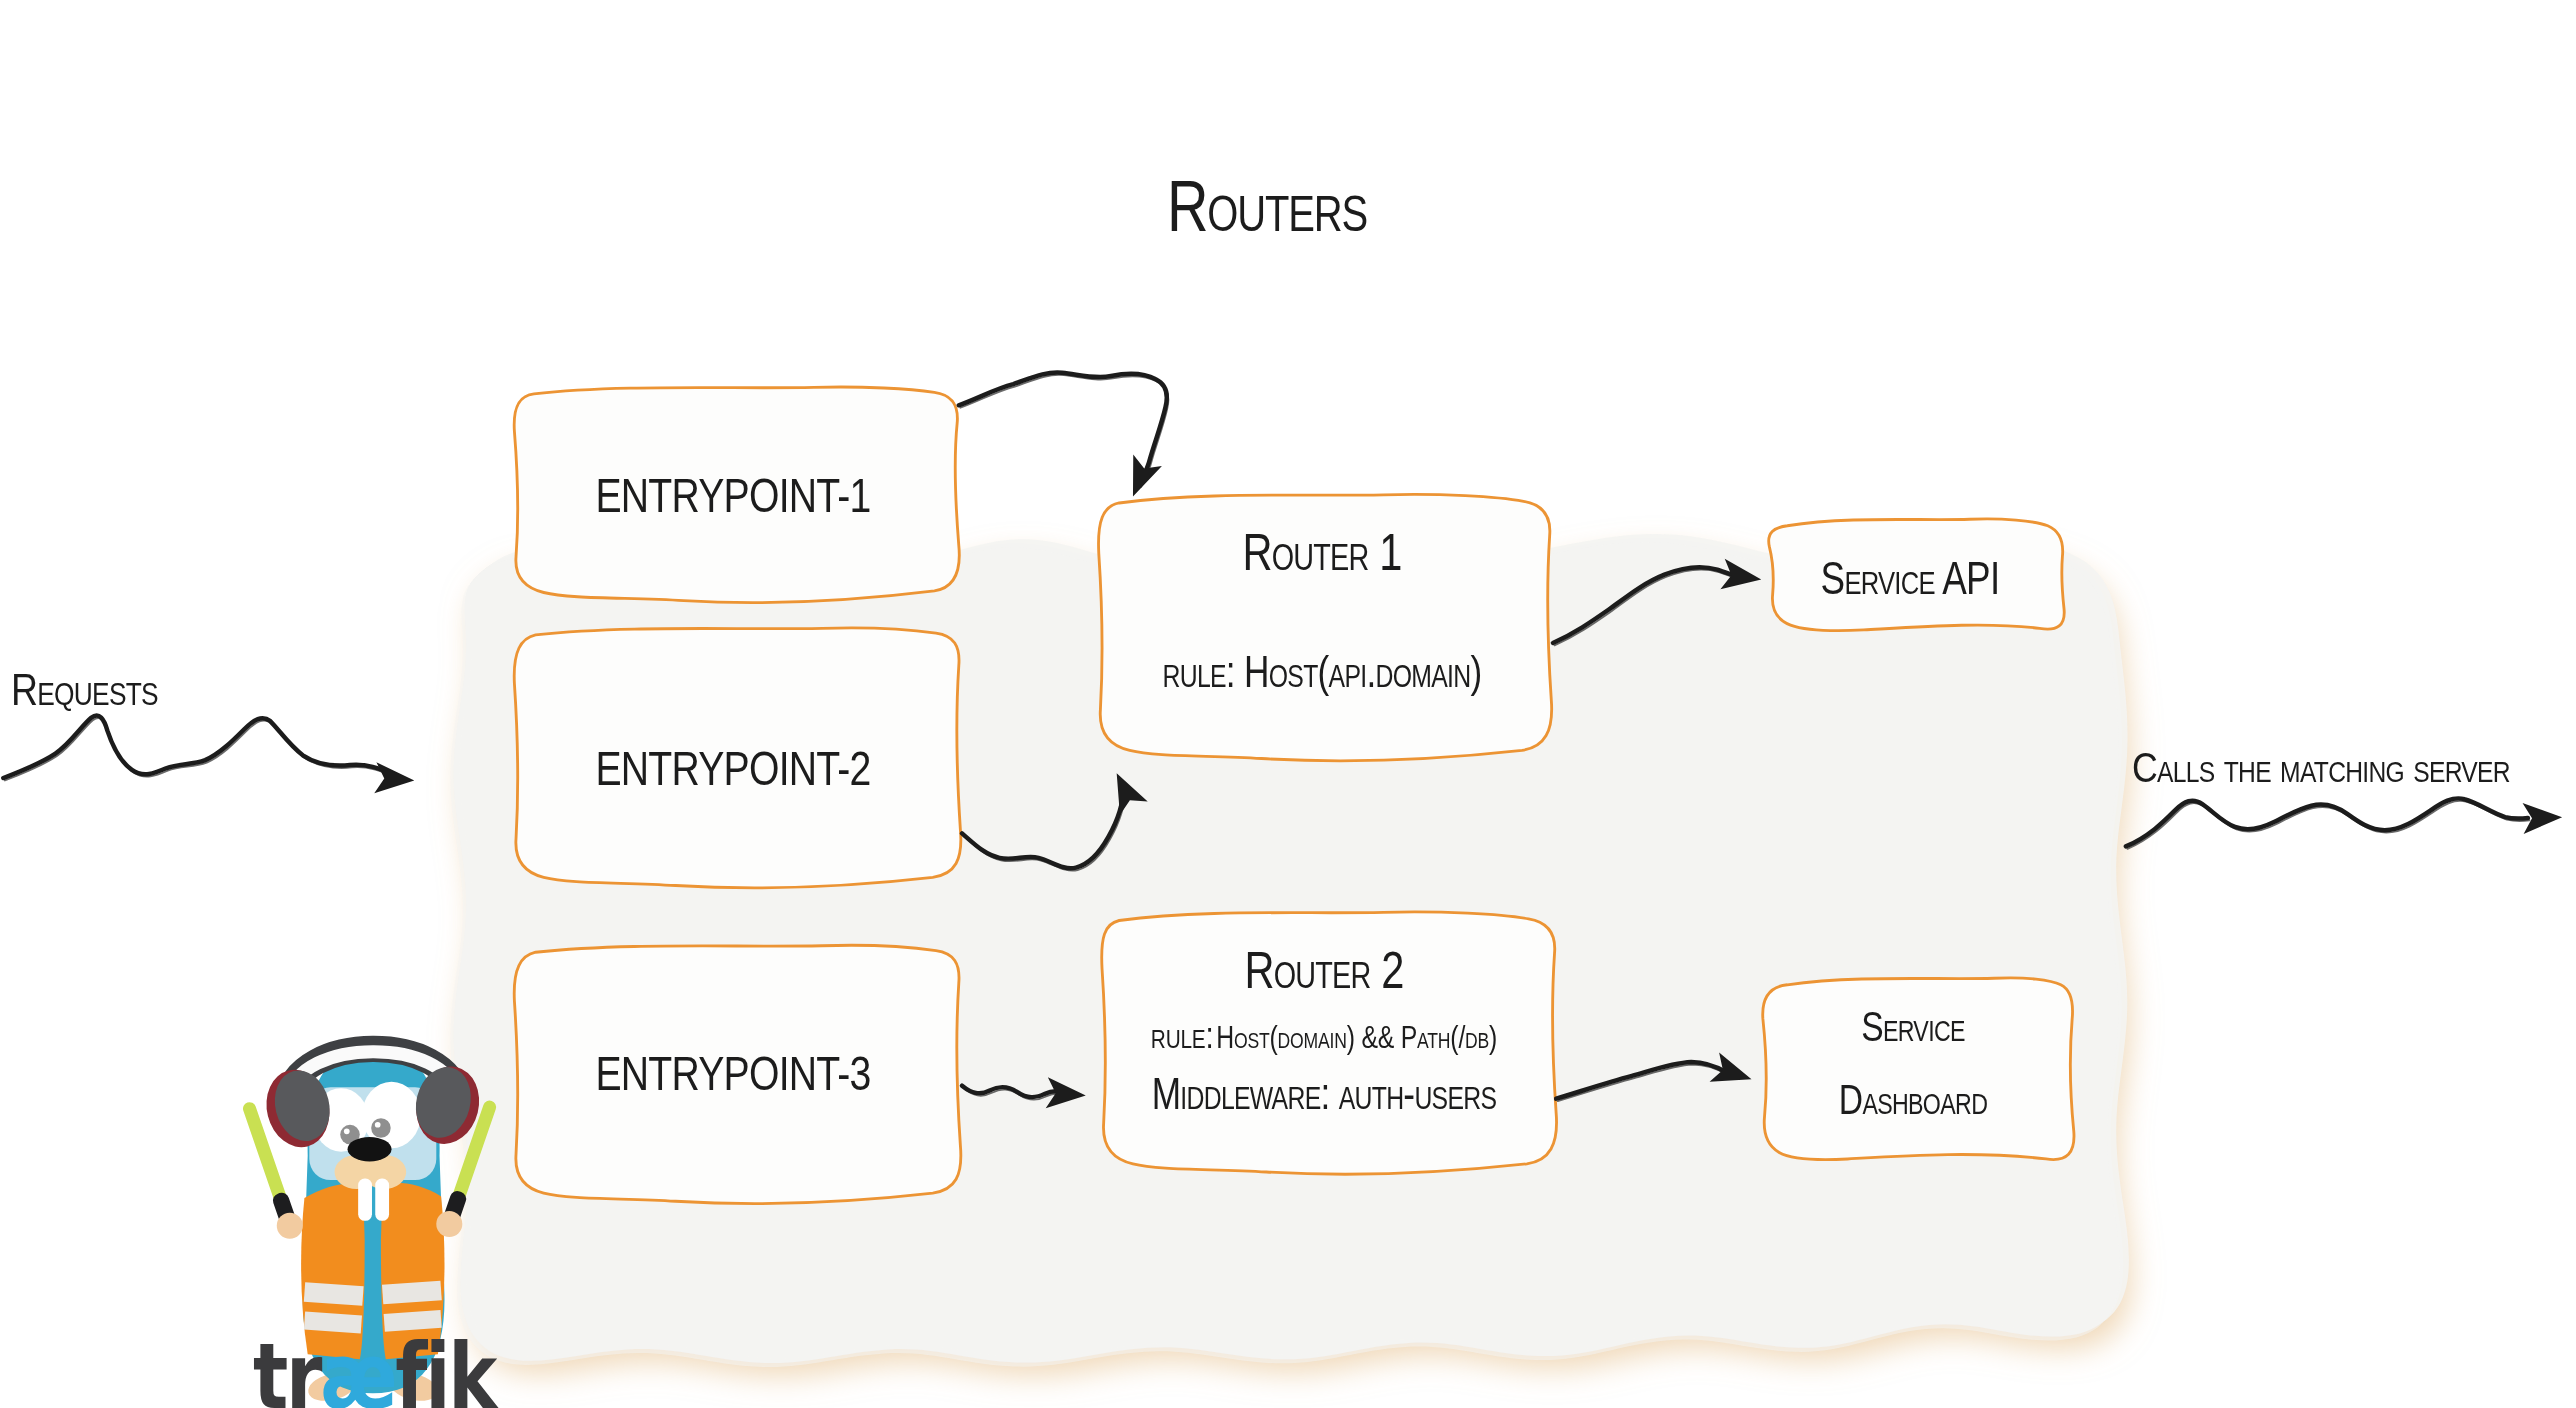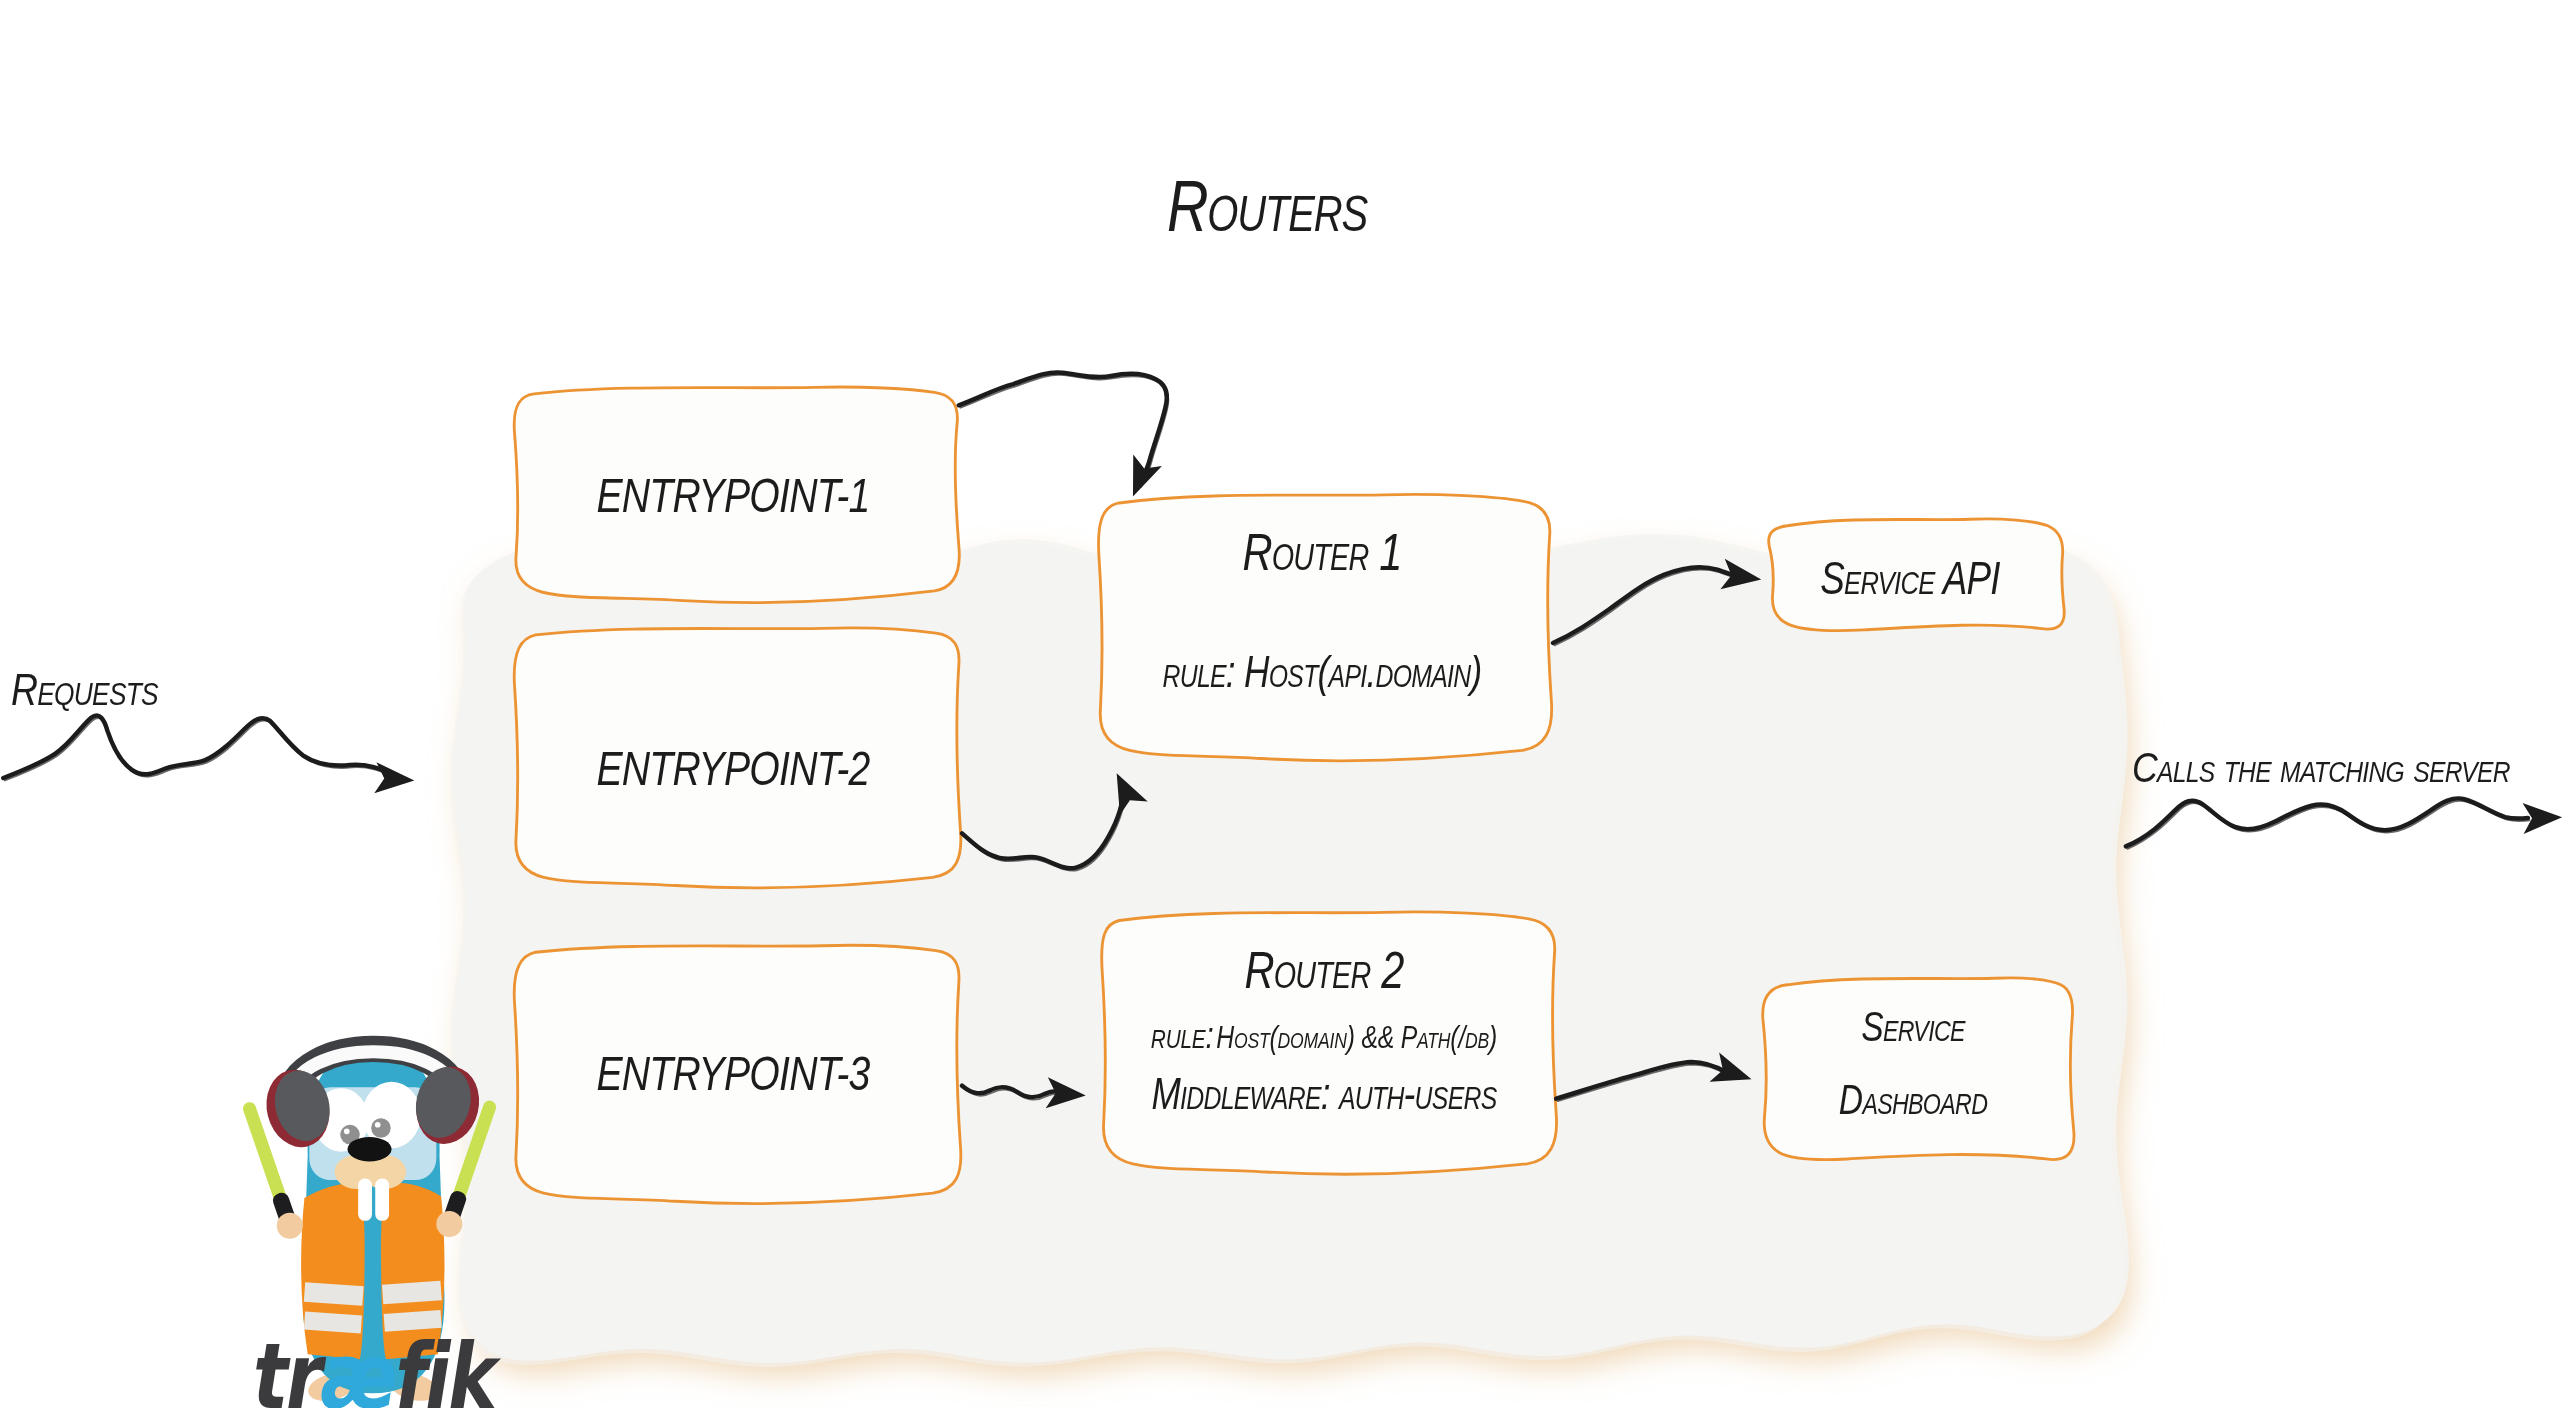--- a/index.html
+++ b/index.html
@@ -3,21 +3,20 @@
 <meta charset="utf-8">
 <style>
   html,body{margin:0;padding:0;background:#ffffff;}
   .stage{
     position:relative;
     width:2576px;height:1408px;
     background:#ffffff;
     overflow:hidden;
     font-family:"Liberation Sans", sans-serif;
     color:#1c1c1c;
-    font-style:italic;
   }
   svg.scene{position:absolute;left:0;top:0;}
   .lbl{
     position:absolute;
     white-space:nowrap;
     font-variant:small-caps;
     letter-spacing:-0.02em;
     color:#1c1c1c;
     transform:translate(-50%,-50%) scaleX(0.8);
     line-height:1;

